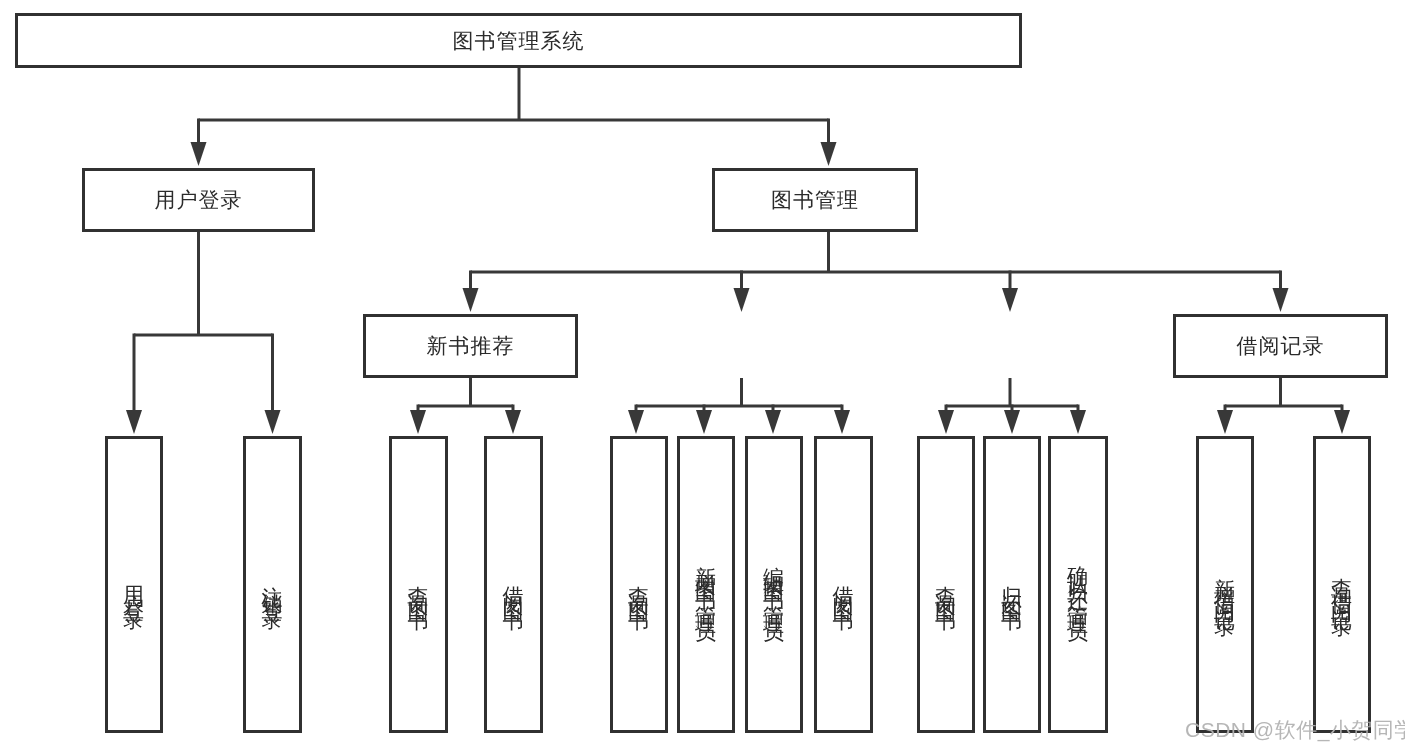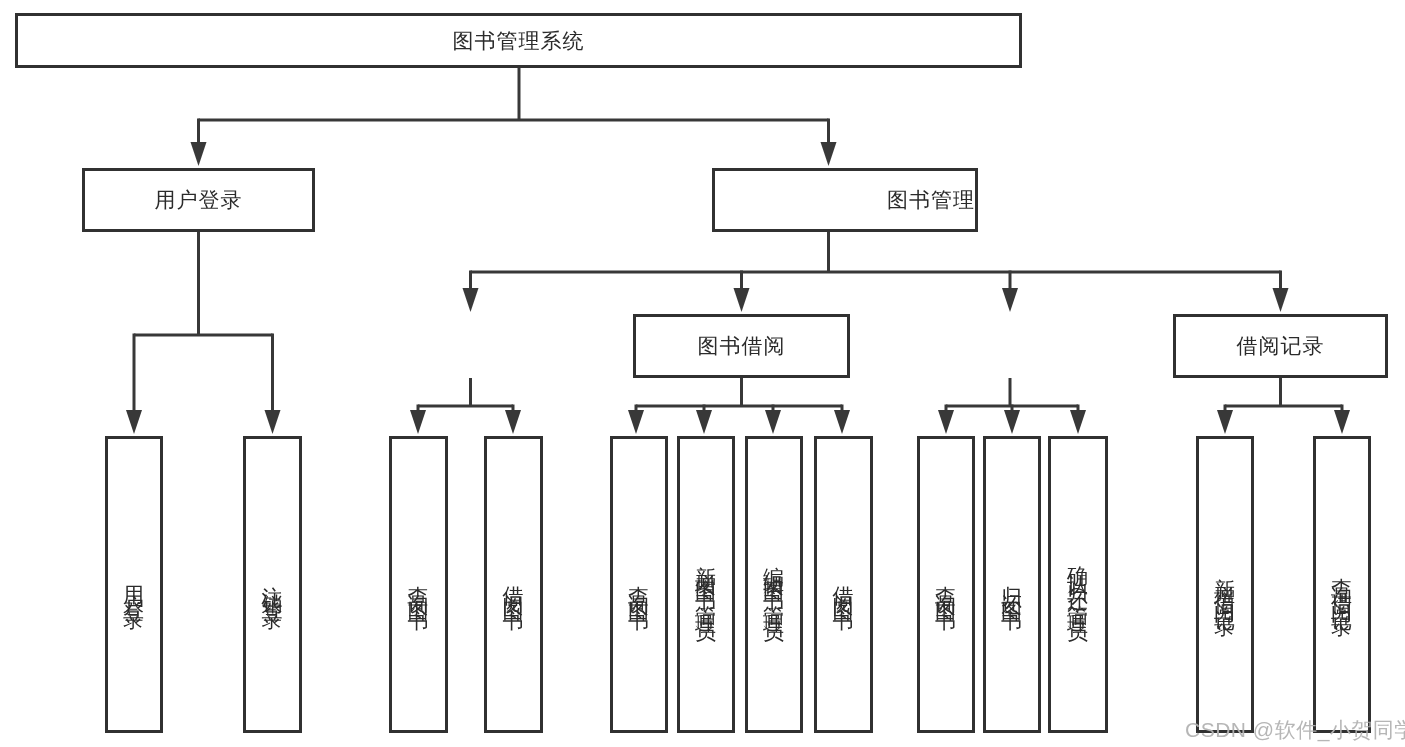--- a/index.html
+++ b/index.html
@@ -29,21 +29,21 @@
     writing-mode:vertical-rl;
     text-orientation:mixed;
     letter-spacing:0.38em;
     font-size:21px;
     color:#2b2b2b;
     line-height:1;
   }
   
   .n-root {left:15px;  top:13px;  width:1007px; height:55px;}
   .n-userlogin {left:82px;  top:168px; width:233px; height:64px;}
-  .n-bookmgmt  {left:712px; top:168px; width:266px; height:64px;justify-content:flex-end;}
+  .n-bookmgmt  {left:712px; top:168px; width:206px; height:64px;}
   .n-sec0 {left:363px;  top:314px; width:215px; height:64px;}
   .n-sec1 {left:633px;  top:314px; width:217px; height:64px;}
   .n-sec2 {left:902px;  top:314px; width:216px; height:64px;}
   .n-sec3 {left:1173px; top:314px; width:215px; height:64px;}
   
   .leaf{top:436px;height:297px;}
   .l-g1a{left:105px;width:58px;}
   .l-g1b{left:243px;width:59px;}
   .l-g2a{left:389px;width:59px;}
   .l-g2b{left:484px;width:59px;}
@@ -148,22 +148,22 @@
     <span>图书管理系统</span>
   </div>
 
   <div class="node n-userlogin">
     <span>用户登录</span>
   </div>
   <div class="node n-bookmgmt">
     <span>图书管理</span>
   </div>
 
-  <div class="node n-sec1">
-    <span>图书借阅</span>
+  <div class="node n-sec0">
+    <span>新书推荐</span>
   </div>
   <div class="node n-sec3">
     <span>借阅记录</span>
   </div>
 
   <div class="node leaf l-g1a">
     <span>用户登录</span>
   </div>
   <div class="node leaf l-g1b">
     <span>注销登录</span>

